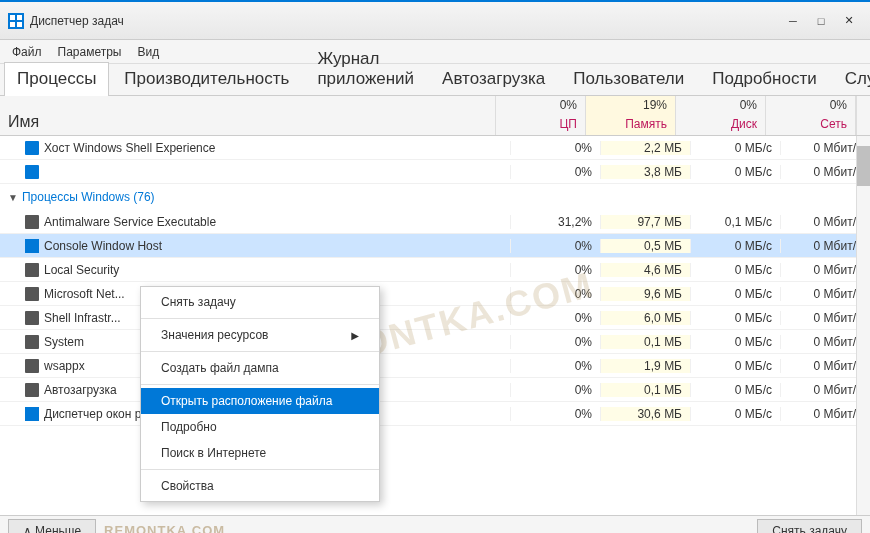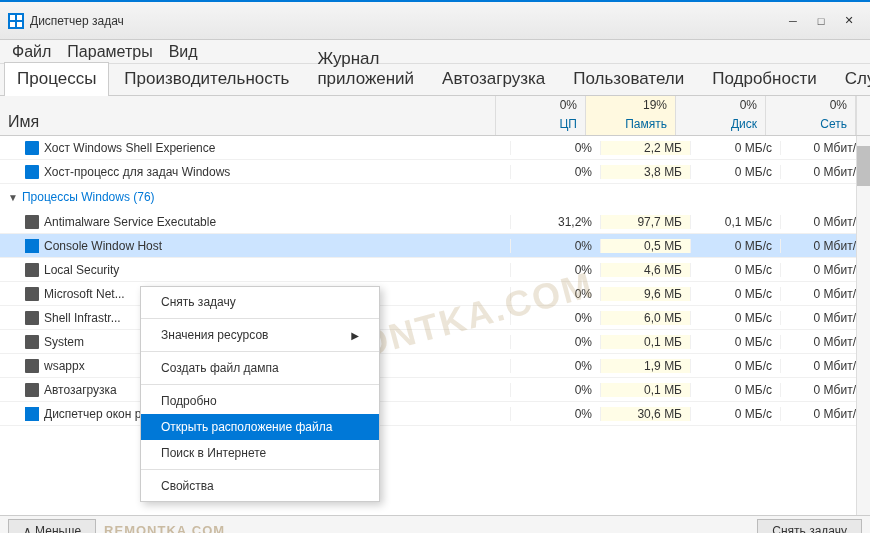--- a/index.html
+++ b/index.html
@@ -57,21 +57,21 @@
     .menu-bar {
       background: #f5f5f5;
       height: 24px;
       display: flex;
       align-items: center;
       padding: 0 4px;
       border-bottom: 1px solid #ddd;
     }
     .menu-item {
       padding: 3px 8px;
-      font-size: 16px;
+      font-size: 12px;
       color: #333;
       cursor: pointer;
     }
 
     
     .tab-bar {
       background: #f5f5f5;
       height: 32px;
       display: flex;
       align-items: flex-end;
@@ -135,21 +135,21 @@
       justify-content: space-between;
       border-right: 1px solid #ddd;
     }
     .hm-pct {
       font-size: 12px;
       color: #333;
       padding: 2px 8px;
     }
     .hm-label {
       font-size: 12px;
-      color: #0369a1;
+      color: #be185d;
       padding: 0 8px 4px;
     }
 
     
     .table-body {
       flex: 1;
       overflow-y: auto;
       overflow-x: hidden;
       position: relative;
     }
@@ -395,21 +395,20 @@
       <div class="row-val">0%</div>
       <div class="row-val val-yellow">2,2 МБ</div>
       <div class="row-val">0 МБ/с</div>
       <div class="row-val">0 Мбит/с</div>
     </div>
     <div class="table-row row-indented">
       <div class="row-name">
         <span class="row-icon">
             <span class="icon-app"></span>
           </span>
-        <span>Хост-процесс для задач Windows</span>
       </div>
       <div class="row-val">0%</div>
       <div class="row-val val-yellow">3,8 МБ</div>
       <div class="row-val">0 МБ/с</div>
       <div class="row-val">0 Мбит/с</div>
     </div>
 
     <div class="section-header">
       <span class="expand-arrow">▼</span>
       <span>Процессы Windows (76)</span>
@@ -534,22 +533,22 @@
   <div class="context-menu">
     <div class="ctx-item">Снять задачу</div>
     <div class="ctx-divider"></div>
     <div class="ctx-item">
       <span>Значения ресурсов</span>
       <span class="ctx-arrow">▶</span>
     </div>
     <div class="ctx-divider"></div>
     <div class="ctx-item">Создать файл дампа</div>
     <div class="ctx-divider"></div>
+    <div class="ctx-item highlighted">Открыть расположение файла</div>
     <div class="ctx-item">Подробно</div>
-    <div class="ctx-item highlighted">Открыть расположение файла</div>
     <div class="ctx-item">Поиск в Интернете</div>
     <div class="ctx-divider"></div>
     <div class="ctx-item">Свойства</div>
   </div>
 
 </div>
 
 <div class="bottom-bar">
   <div style="display:flex; align-items:center; gap:8px;">
     <button class="bottom-btn">∧  Меньше</button>

